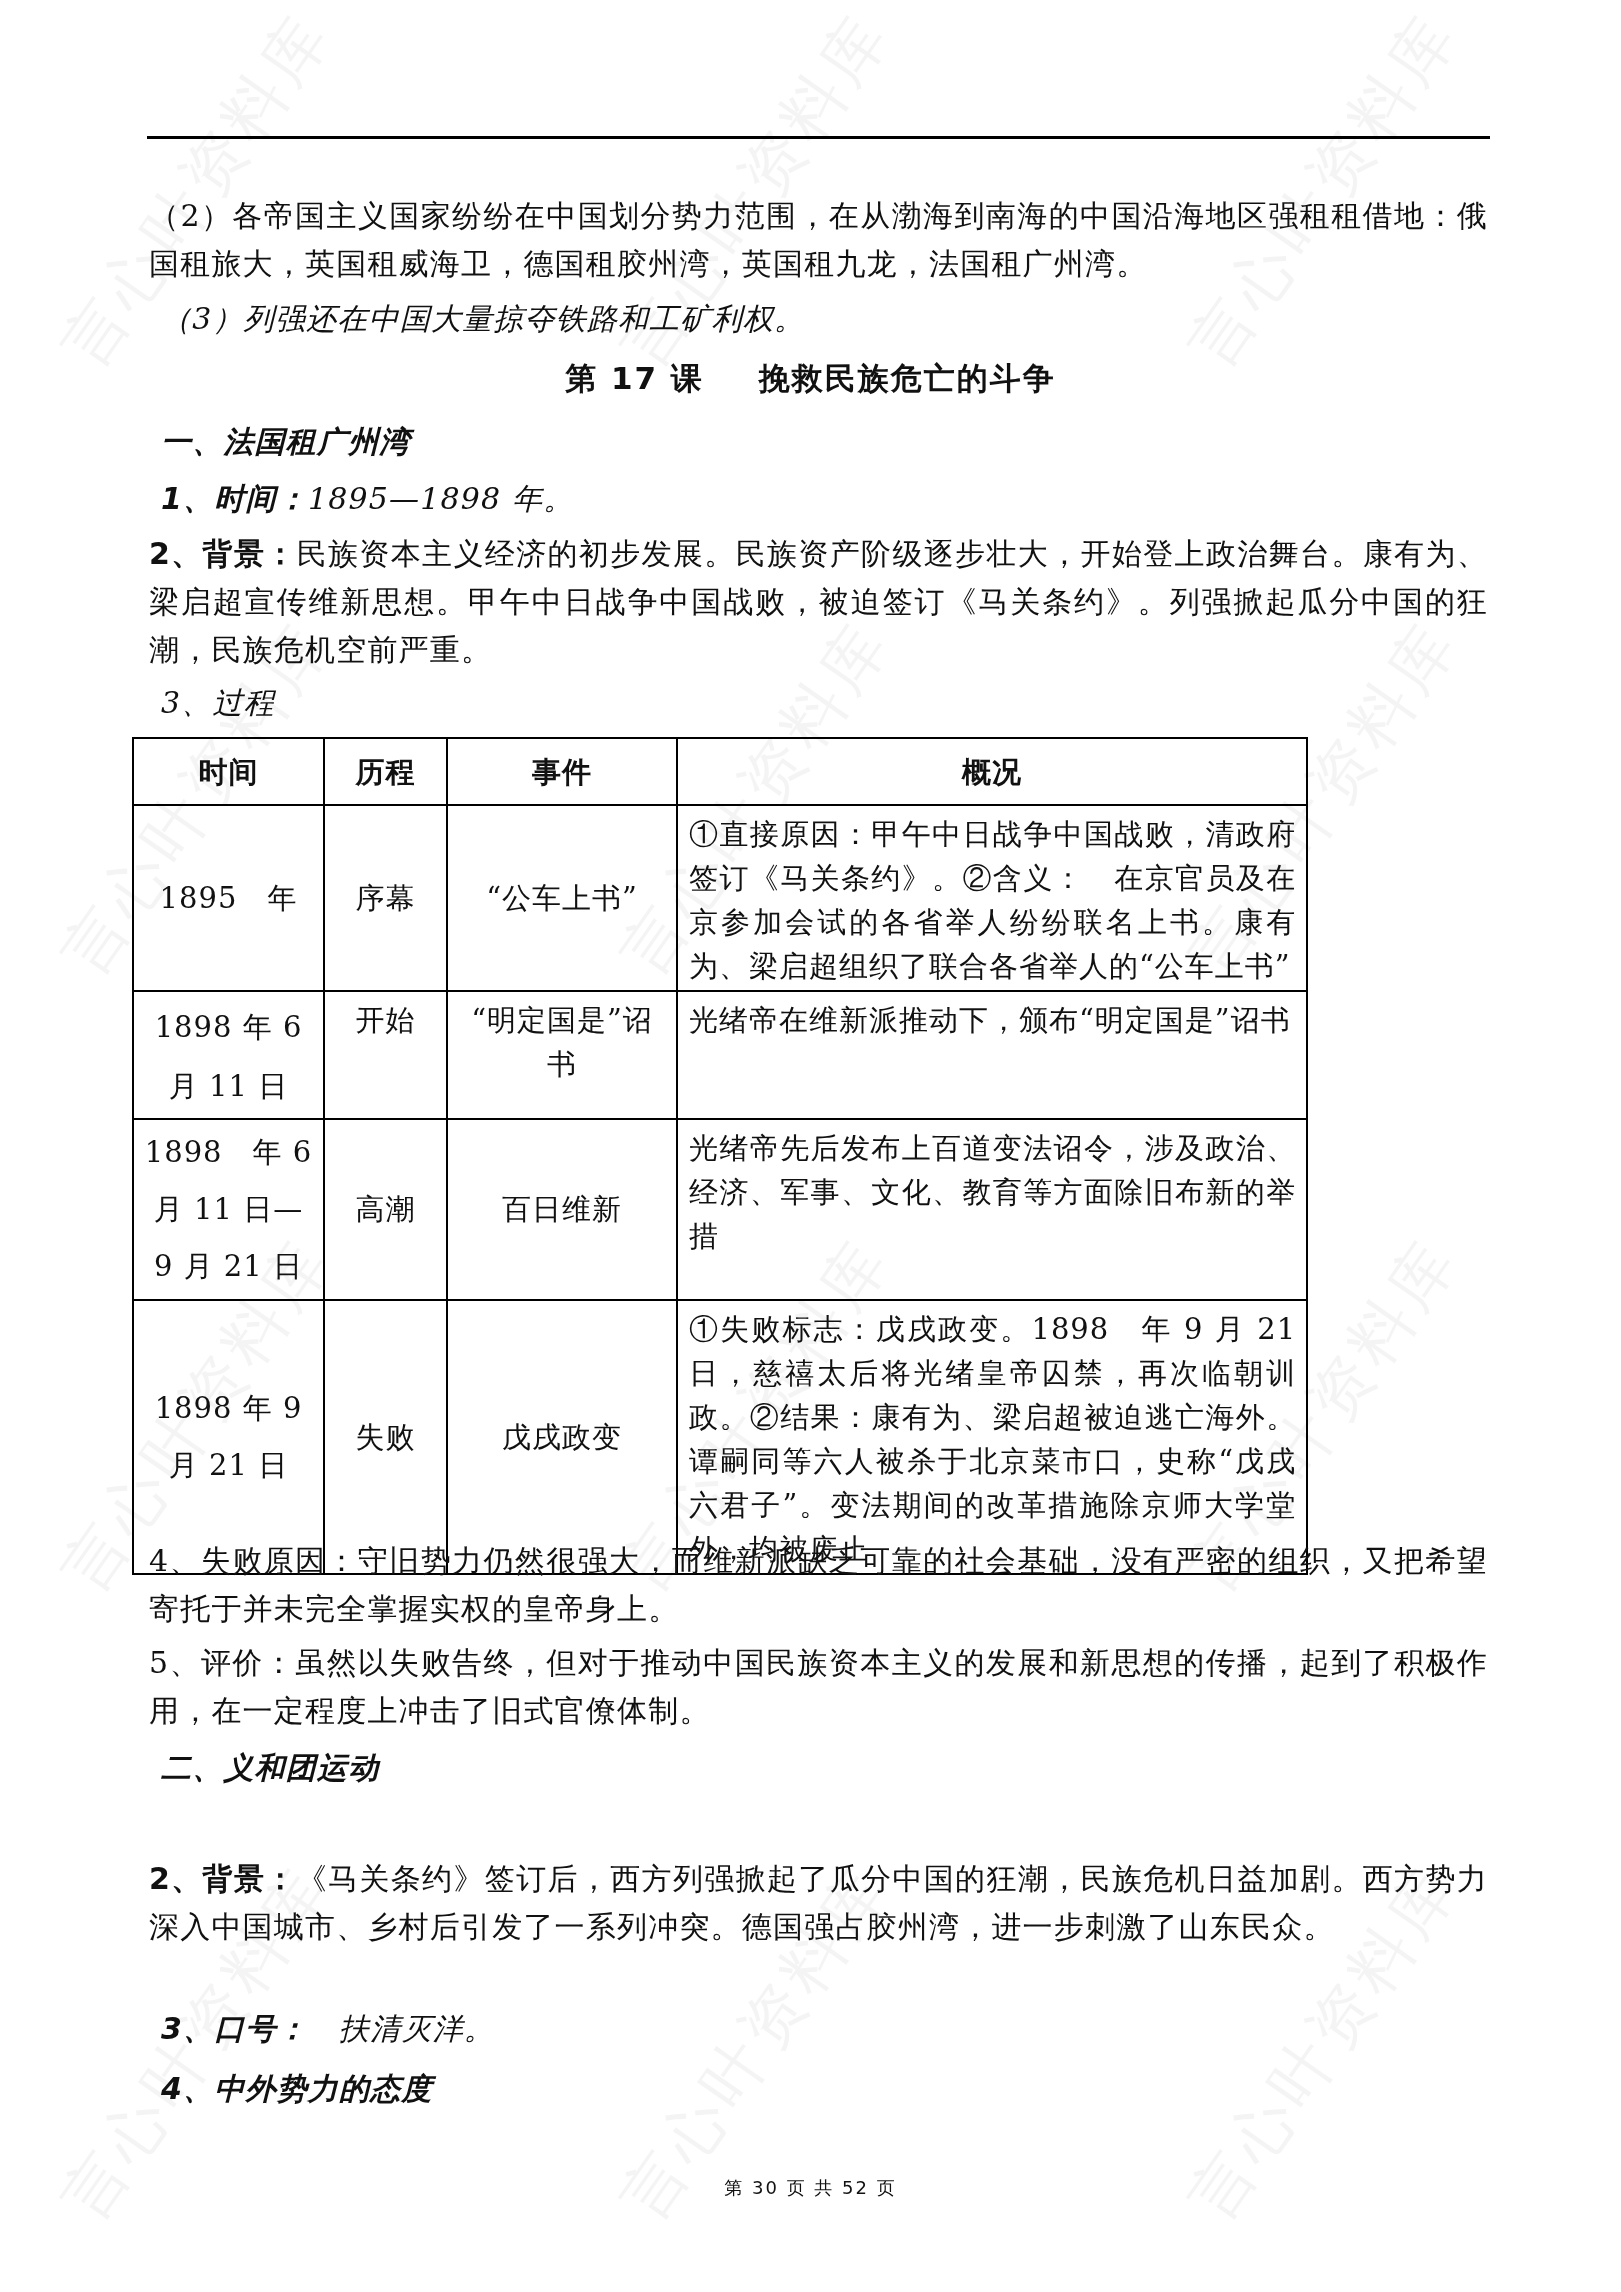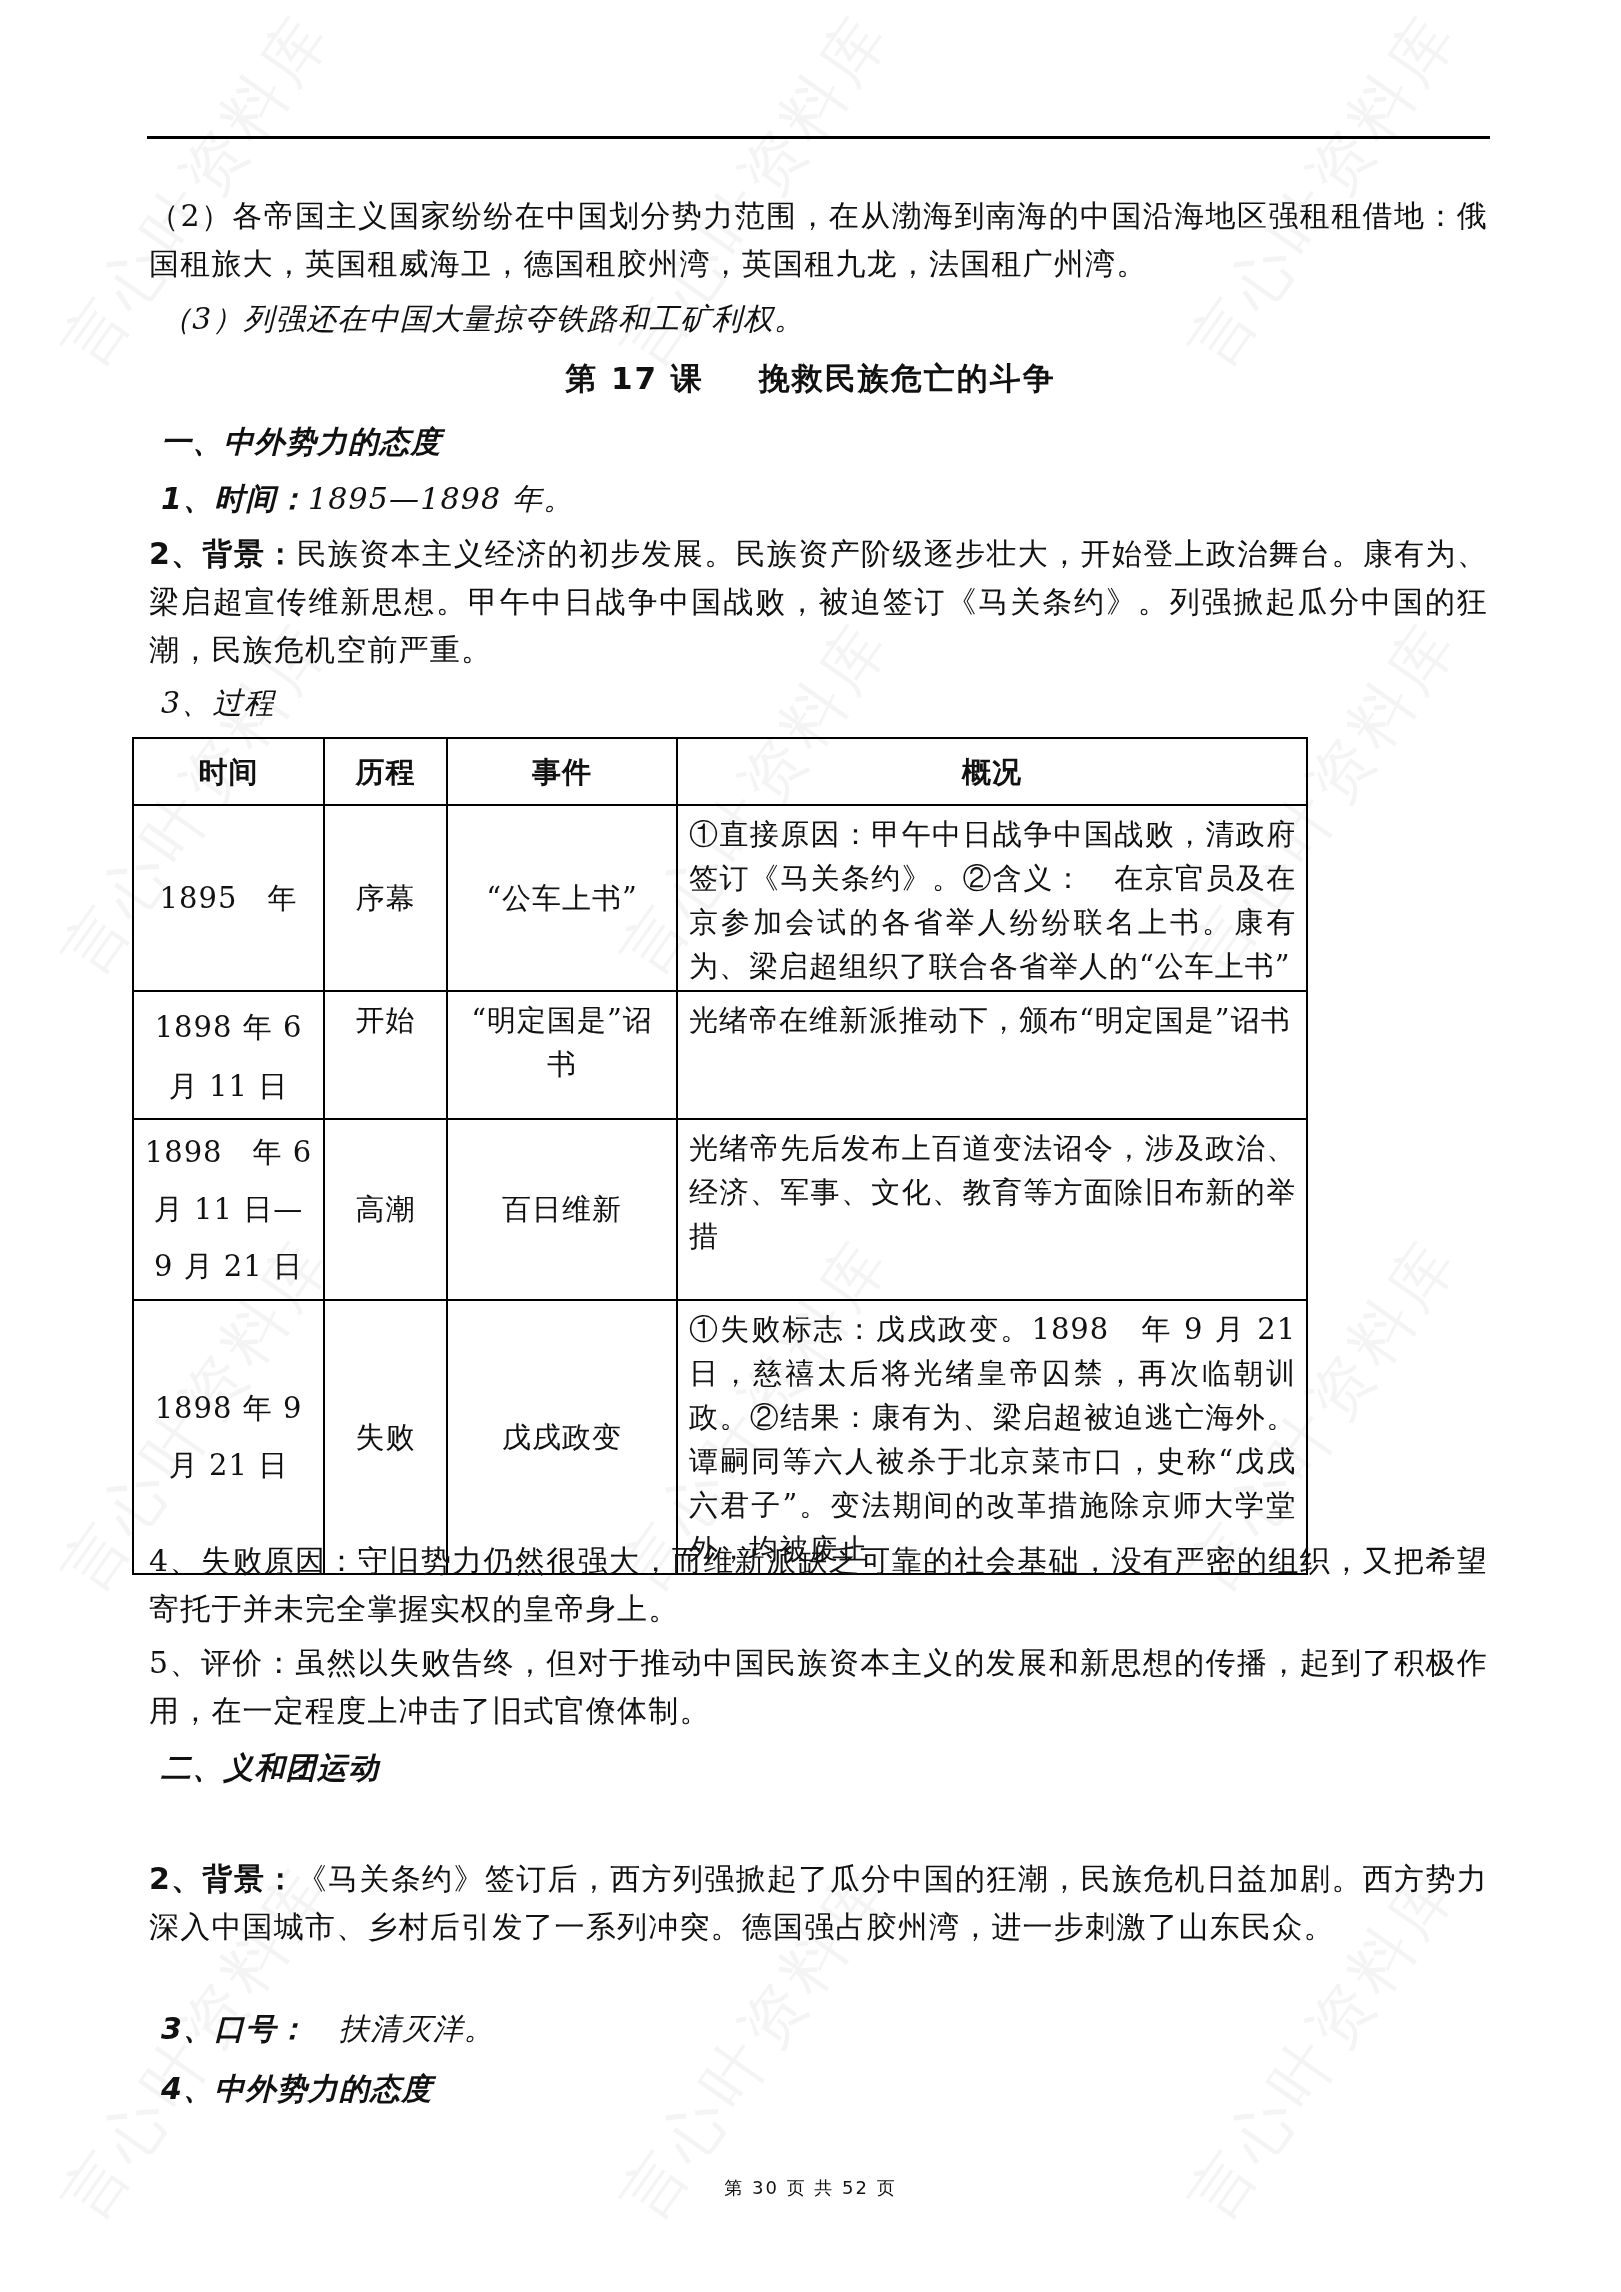--- a/index.html
+++ b/index.html
@@ -45,21 +45,21 @@
 
   <div class="header-rule"></div>
 
   <div class="para" style="top:192px;">（2）各帝国主义国家纷纷在中国划分势力范围，在从渤海到南海的中国沿海地区强租租借地：俄国租旅大，英国租威海卫，德国租胶州湾，英国租九龙，法国租广州湾。</div>
   <div class="line" style="top:294px;">（3）列强还在中国大量掠夺铁路和工矿利权。</div>
 
   <div class="title">
     <span>第 17 课</span><span class="gap"></span><span>挽救民族危亡的斗争</span>
   </div>
 
-  <div class="line bold" style="top:417px;">一、中外势力的态度</div>
+  <div class="line bold" style="top:417px;">一、法国租广州湾</div>
 
   <div class="line" style="top:474px;">
     <span class="bold">1、时间：</span><span>1895—1898 年。</span>
   </div>
 
   <div class="para" style="top:530px;">
     <span class="bold">2、背景：</span><span>民族资本主义经济的初步发展。民族资产阶级逐步壮大，开始登上政治舞台。康有为、梁启超宣传维新思想。甲午中日战争中国战败，被迫签订《马关条约》。列强掀起瓜分中国的狂潮，民族危机空前严重。</span>
   </div>
 
   <div class="line" style="top:678px;">3、过程</div>

